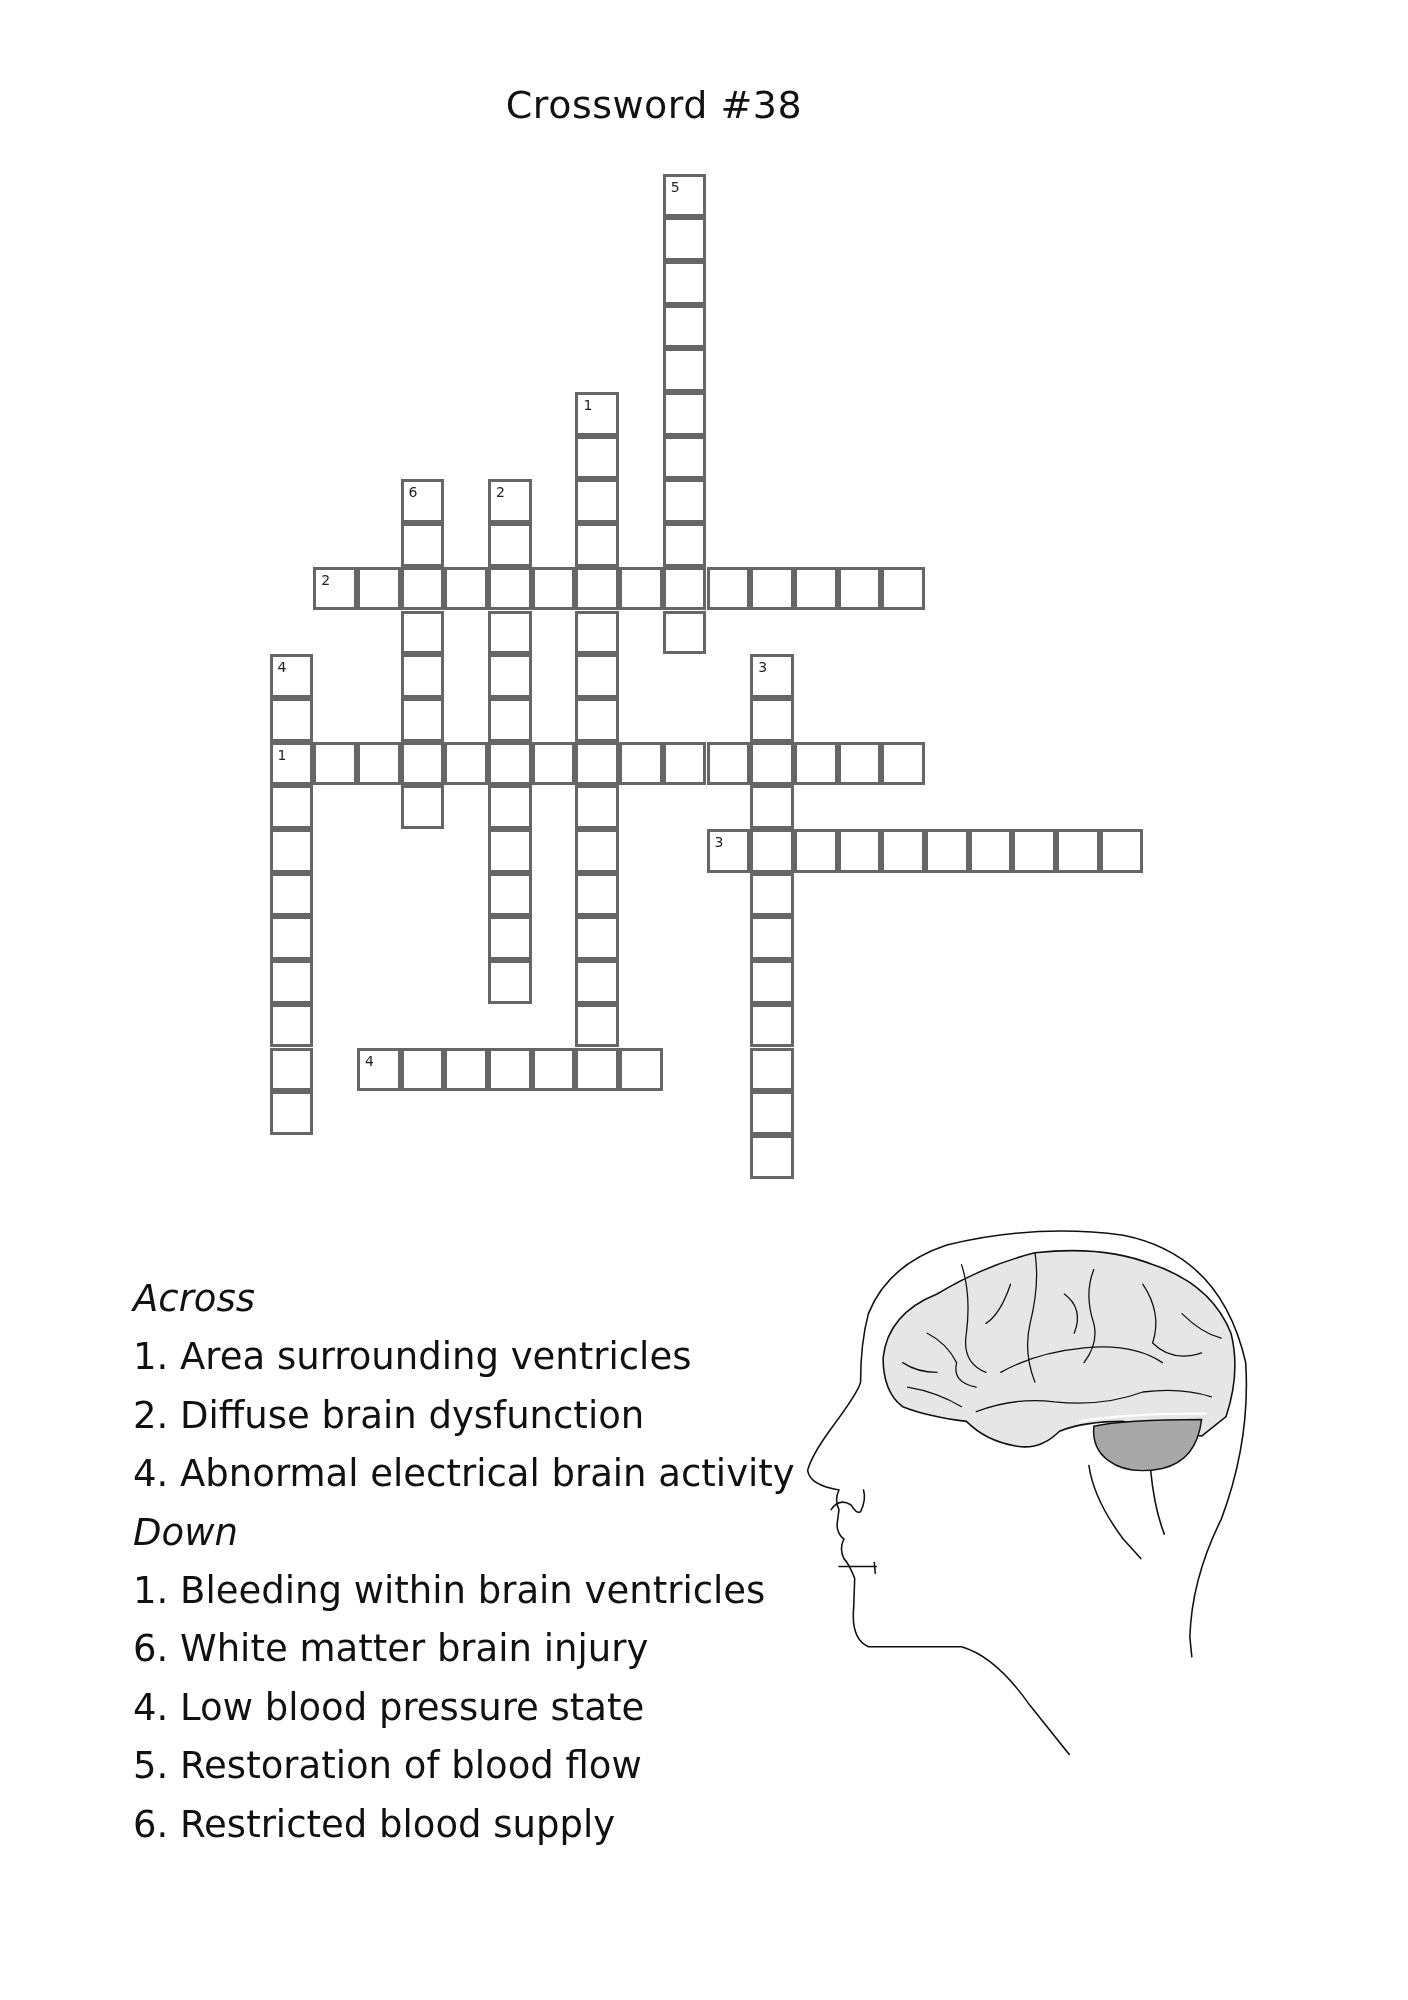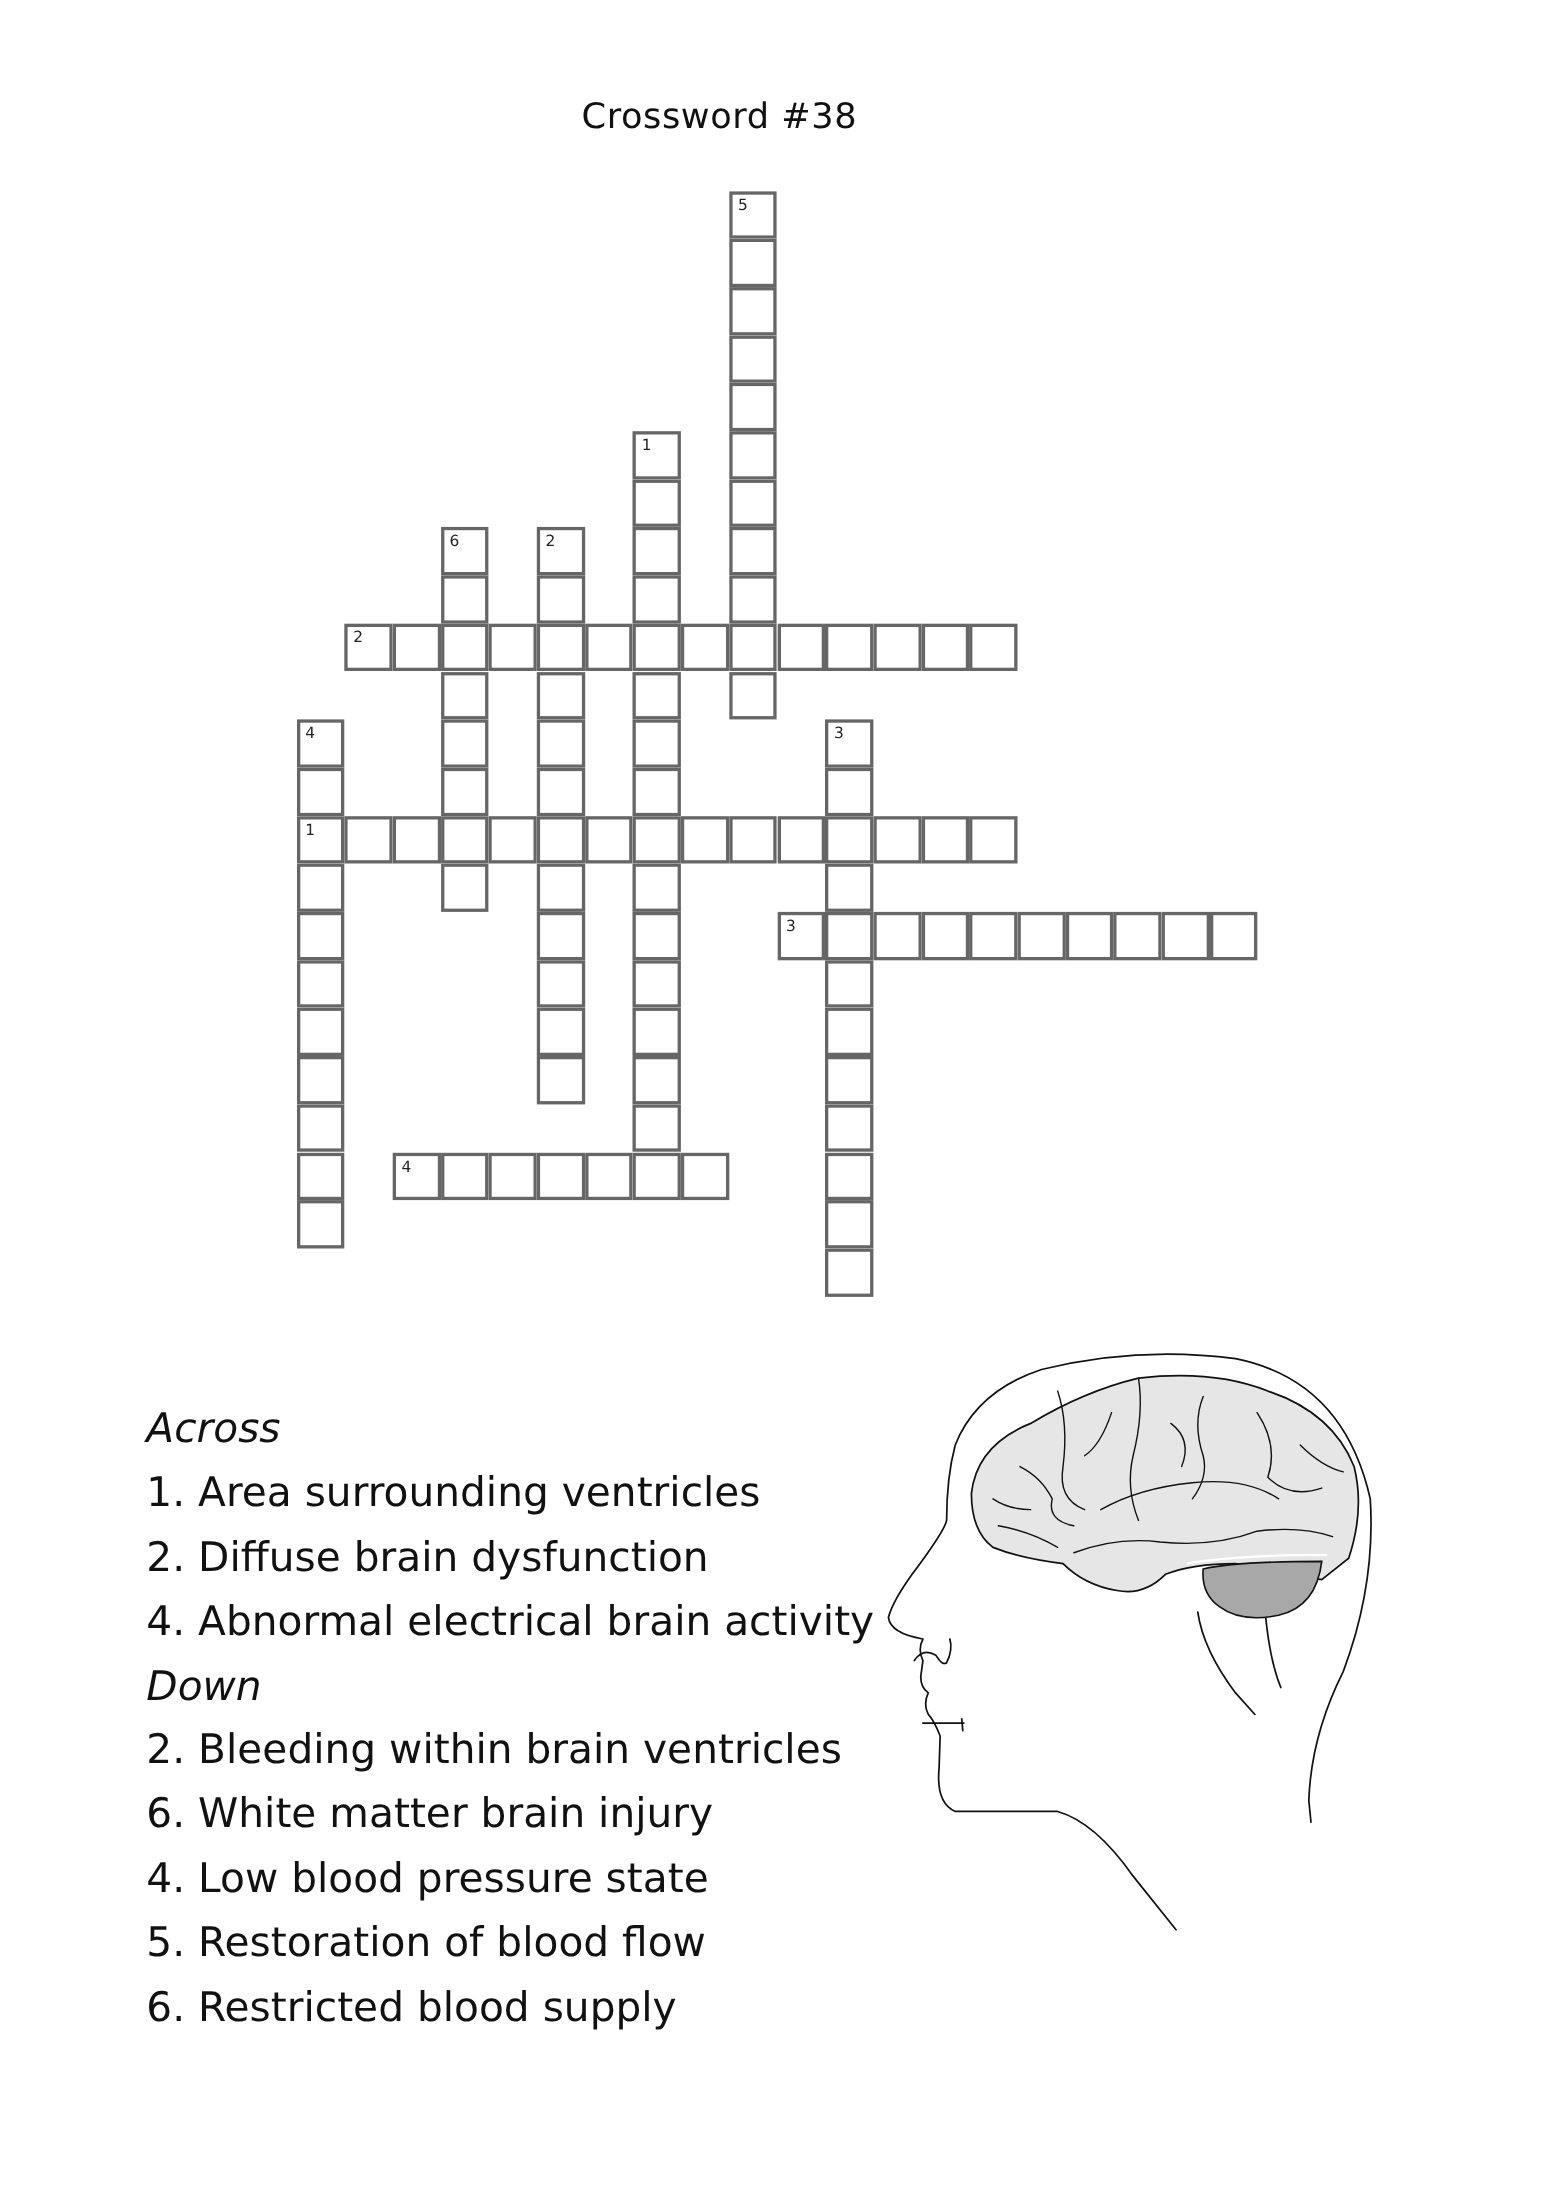--- a/index.html
+++ b/index.html
@@ -1,19 +1,19 @@
 <!DOCTYPE html>
 <html><head>
 <meta charset="utf-8">
 <style>
   html, body { margin:0; padding:0; background:#ffffff; }
   body { width:1408px; height:2000px; position:relative; overflow:hidden;
          font-family:"DejaVu Sans", "Liberation Sans", sans-serif; color:#111; }
   .title { position:absolute; left:0; width:1308px; top:80px; text-align:center;
-           font-size:32px; line-height:50px; letter-spacing:0.5px; }
+           font-size:38px; line-height:50px; letter-spacing:0.5px; }
   .grid { position:absolute; left:0; top:0; width:1408px; height:1200px; }
   .cell { position:absolute; width:43.7px; height:43.7px; box-sizing:border-box;
           border:3px solid #666; background:#fff; margin-left:-1.5px; margin-top:-1.5px; }
   .cell .num { position:absolute; left:5px; top:2px; font-size:14px; line-height:16px; color:#222; }
   .clues { position:absolute; left:133px; top:1270px; width:680px; }
   .clue-heading { font-style:italic; font-size:37px; height:58px; line-height:58px; }
   .clue { font-size:37px; height:58.5px; line-height:58.5px; white-space:nowrap; }
   .down-heading { margin-top:0; }
   .illustration { position:absolute; left:790px; top:1225px; width:490px; height:530px; }
 </style>
@@ -149,21 +149,21 @@
     <div class="cell" style="left: 402.1px; top: 699.4px;"></div>
     <div class="cell" style="left: 402.1px; top: 786.8px;"></div>
   </div>
 
 <div class="clues">
   <div class="clue-heading">Across</div>
   <div class="clue">1. Area surrounding ventricles</div>
   <div class="clue">2. Diffuse brain dysfunction</div>
   <div class="clue">4. Abnormal electrical brain activity</div>
   <div class="clue-heading down-heading">Down</div>
-  <div class="clue">2. Bleeding within brain ventricles</div>
+  <div class="clue">1. Bleeding within brain ventricles</div>
   <div class="clue">6. White matter brain injury</div>
   <div class="clue">4. Low blood pressure state</div>
   <div class="clue">5. Restoration of blood flow</div>
   <div class="clue">6. Restricted blood supply</div>
 </div>
 
 <svg class="illustration" viewBox="0 0 500 540" xmlns="http://www.w3.org/2000/svg">
   <g fill="none" stroke="#111" stroke-width="1.6" stroke-linecap="round" stroke-linejoin="round">
 
     <path d="M285 540 L245 490 Q210 440 175 430 L80 430 Q62 422 65 390 L66 360 Q60 345 55 340 Q50 330 55 320 Q48 315 48 305 L50 290 Q45 280 50 270 Q20 265 18 250 Q22 235 40 210 Q70 170 72 160 Q72 120 80 90 Q100 40 160 20 Q250 -2 340 10 Q440 30 465 140 Q470 220 440 300 Q410 360 408 420 L410 440"></path>

